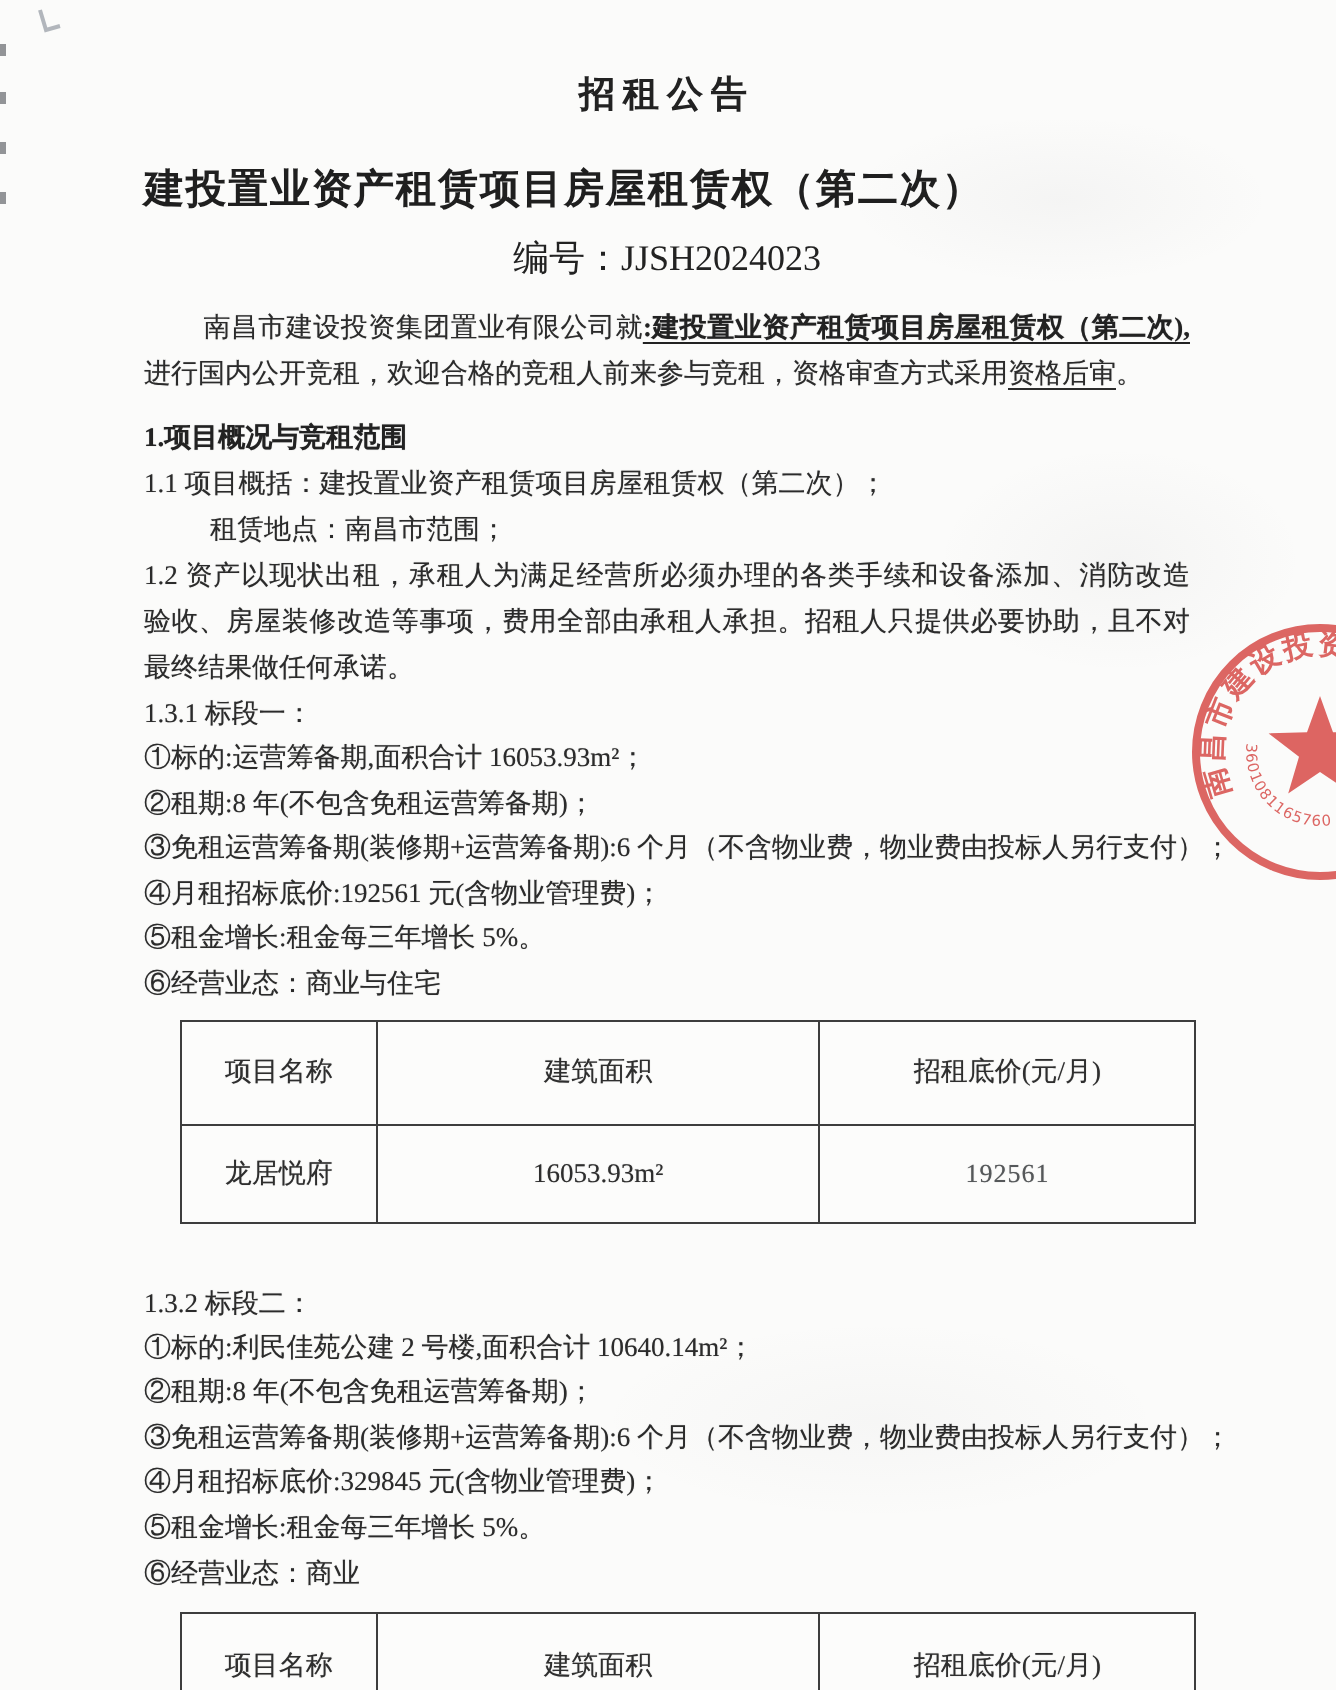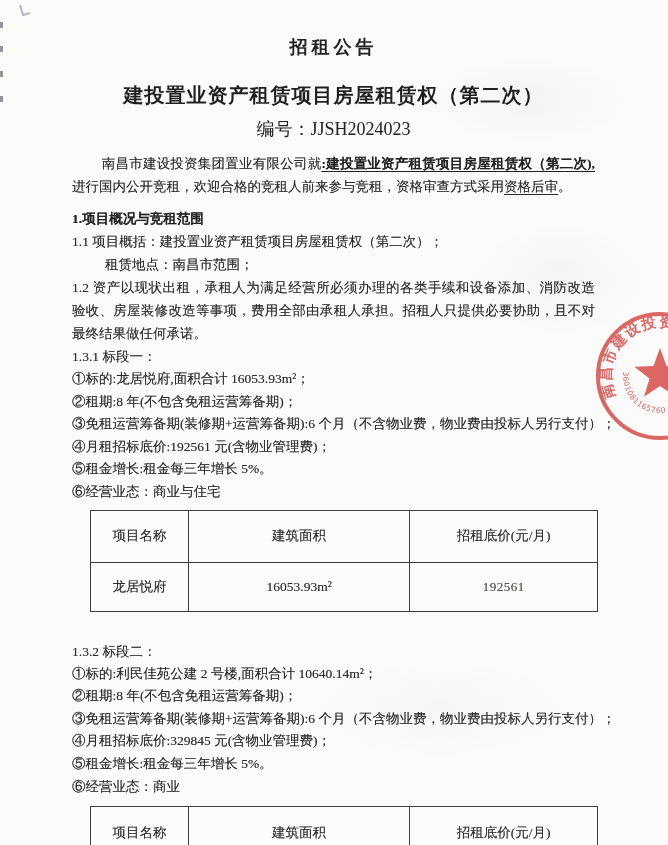--- a/index.html
+++ b/index.html
@@ -16,21 +16,21 @@
     font-family:"Liberation Serif","DejaVu Serif",serif;
     color:#2b2b2b;
     position:relative; overflow:hidden;
   }
   .page { padding:38px 73px 0 72px; position:relative; }
   .doc-title {
     font-size:18px; font-weight:700; text-align:center;
     letter-spacing:4px; margin:0; line-height:19px; color:#222;
   }
   .doc-subtitle {
-    font-size:20px; font-weight:700; text-align:center;
+    font-size:20px; font-weight:700; text-align:left;
     letter-spacing:1px; margin:27px 0 0 0; line-height:22px; color:#1f1f1f;
   }
   .doc-number {
     font-size:18px; font-weight:400; text-align:center;
     margin:13px 0 0 0; line-height:20px; color:#222;
   }
   .bodytext { margin-top:13px; }
   .ln {
     font-size:13.5px; line-height:23px; white-space:nowrap;
     text-shadow:0 0 .4px rgba(45,45,45,.5);
@@ -103,21 +103,21 @@
 
     <div class="ln bold gap-before">1.项目概况与竞租范围</div>
     <div class="ln">1.1 项目概括：建投置业资产租赁项目房屋租赁权（第二次）；</div>
     <div class="ln subindent">租赁地点：南昌市范围；</div>
     <div class="ln wrapln fill">1.2 资产以现状出租，承租人为满足经营所必须办理的各类手续和设备添加、消防改造</div>
     <div class="ln wrapln fill">验收、房屋装修改造等事项，费用全部由承租人承担。招租人只提供必要协助，且不对</div>
     <div class="ln">最终结果做任何承诺。</div>
 
     <div class="ln">1.3.1 标段一：</div>
     <div class="items">
-      <div class="ln">①标的:龙居悦府,面积合计 16053.93m²；</div>
+      <div class="ln">①标的:运营筹备期,面积合计 16053.93m²；</div>
       <div class="ln">②租期:8 年(不包含免租运营筹备期)；</div>
       <div class="ln">③免租运营筹备期(装修期+运营筹备期):6 个月（不含物业费，物业费由投标人另行支付）；</div>
       <div class="ln">④月租招标底价:192561 元(含物业管理费)；</div>
       <div class="ln">⑤租金增长:租金每三年增长 5%。</div>
       <div class="ln">⑥经营业态：商业与住宅</div>
     </div>
 
     <table class="lot t1">
       <colgroup>
           <col style="width:19.3%">

